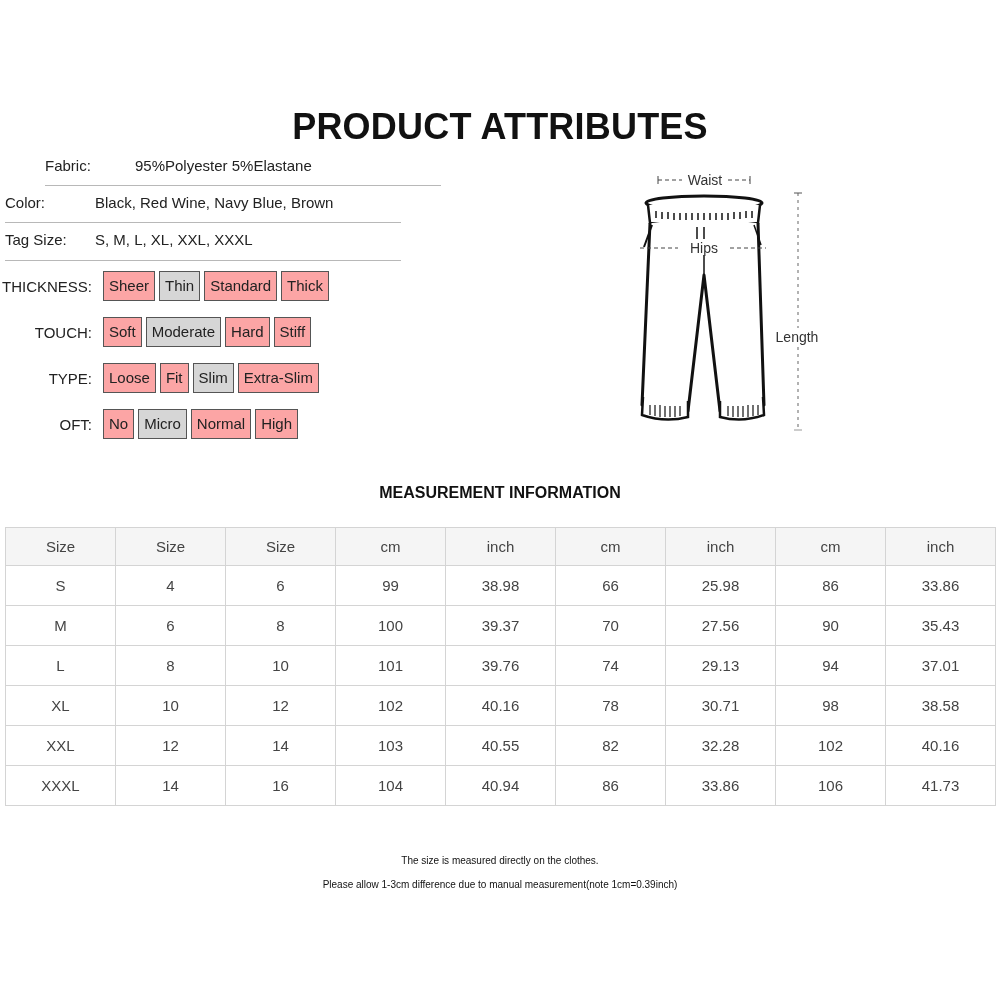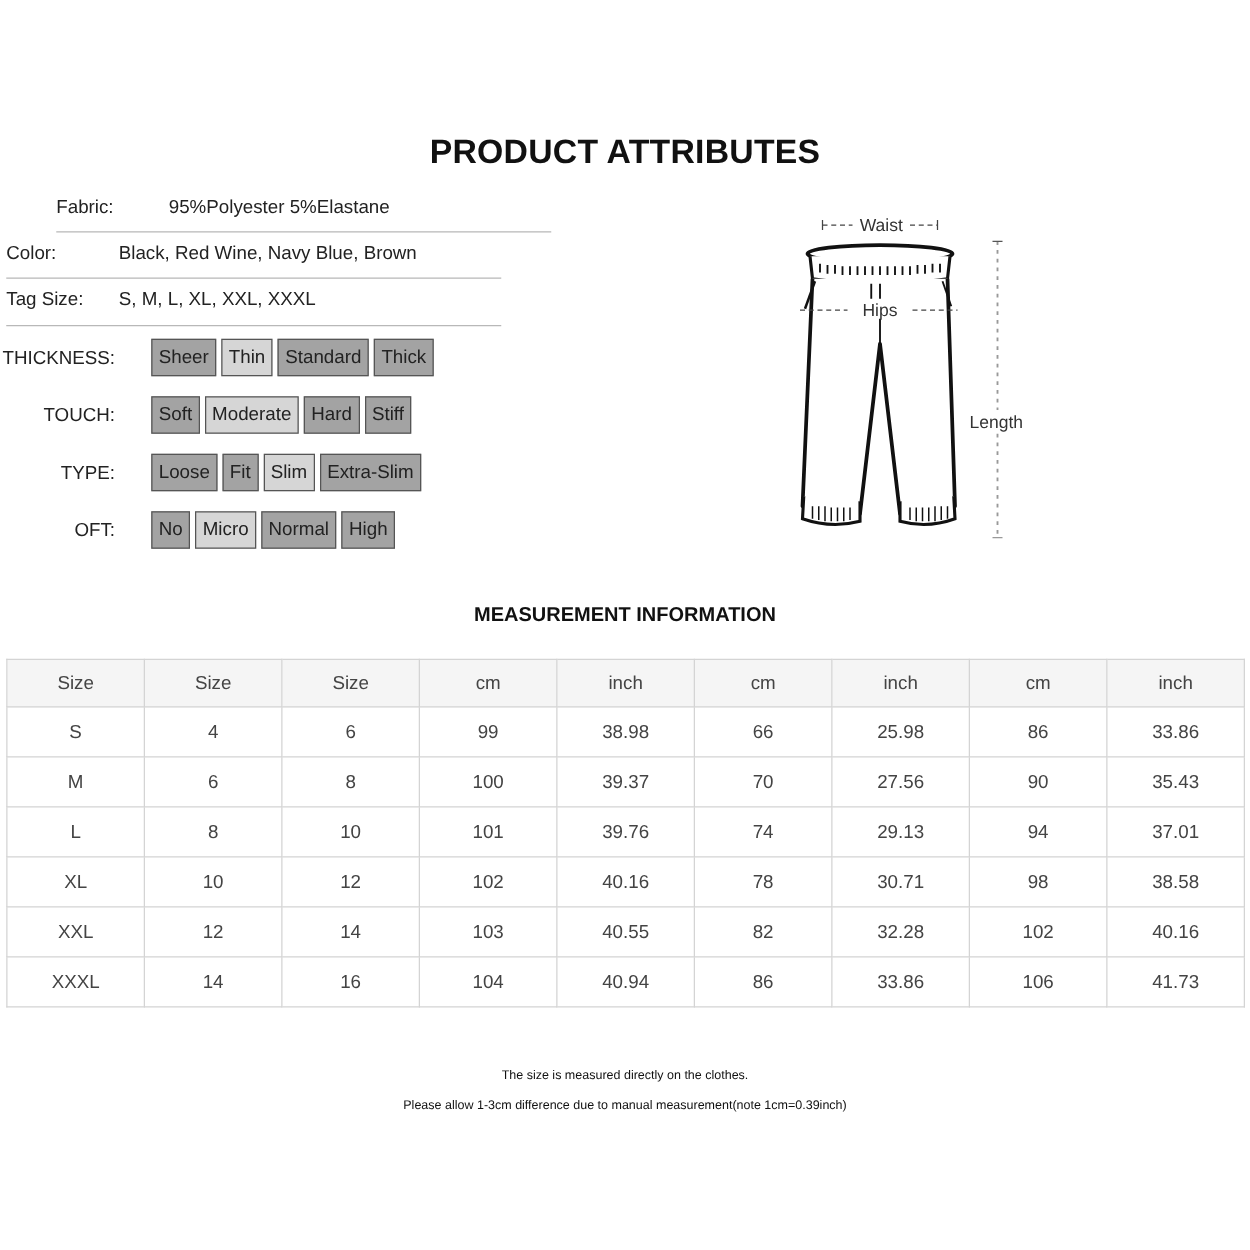--- a/index.html
+++ b/index.html
@@ -1,33 +1,33 @@
 <!DOCTYPE html>
 <html><head>
 <meta charset="utf-8">
 <style>
   * { box-sizing: border-box; margin: 0; padding: 0; }
   html, body { width: 1000px; height: 1000px; background: #ffffff; overflow: hidden; }
   body { position: relative; font-family: "Liberation Sans", sans-serif; color: #222; }
 
   .title { position: absolute; left: 0; width: 1000px; top: 106px; text-align: center;
-           font-size: 27px; font-weight: bold; color: #111; letter-spacing: 0.2px; }
+           font-size: 36px; font-weight: bold; color: #111; letter-spacing: 0.2px; }
 
   .info-row { position: absolute; left: 5px; width: 396px; height: 37px;
               border-bottom: 1px solid #b8b8b8; font-size: 15px; color: #222; }
   .info-row .lbl { position: absolute; left: 0; top: 8px; }
   .info-row .val { position: absolute; left: 90px; top: 8px; }
   .info-row.r1 { top: 149px; height: 37px; margin-left: 40px; }
   .info-row.r2 { top: 186px; height: 37px; }
   .info-row.r3 { top: 223px; height: 38px; }
 
-  .attr-row { position: absolute; left: 0; height: 30px; display: flex; align-items: center; gap: 18px; }
+  .attr-row { position: absolute; left: 0; height: 30px; display: flex; align-items: center; }
   .attr-row .alabel { width: 103px; text-align: right; font-size: 15px; color: #222; padding-right: 11px; }
   .attr-row .opts { display: flex; gap: 4px; }
-  .opt { border: 1px solid #555; height: 30px; padding: 0 5px; font-size: 15px; line-height: 28px; color: #222; background: #a3a3a3; }
+  .opt { border: 1px solid #555; height: 30px; padding: 0 5px; font-size: 15px; line-height: 28px; color: #222; background: #fca5a5; }
   .opt.sel { background: #d6d6d6; }
   .ar1 { top: 271px; } .ar2 { top: 317px; } .ar3 { top: 363px; } .ar4 { top: 409px; }
 
   .diagram { position: absolute; left: 630px; top: 165px; width: 200px; height: 275px; }
 
   .mtitle { position: absolute; left: 0; width: 1000px; top: 484px; text-align: center; font-size: 16px; font-weight: bold; color: #111; }
 
   table.meas { position: absolute; left: 5px; top: 527px; width: 990px; border-collapse: collapse; table-layout: fixed; }
   table.meas td { border: 1px solid #d4d4d4; text-align: center; font-size: 15px; color: #444; height: 40px; }
   table.meas tr.h td { background: #f5f5f5; height: 38px; }

